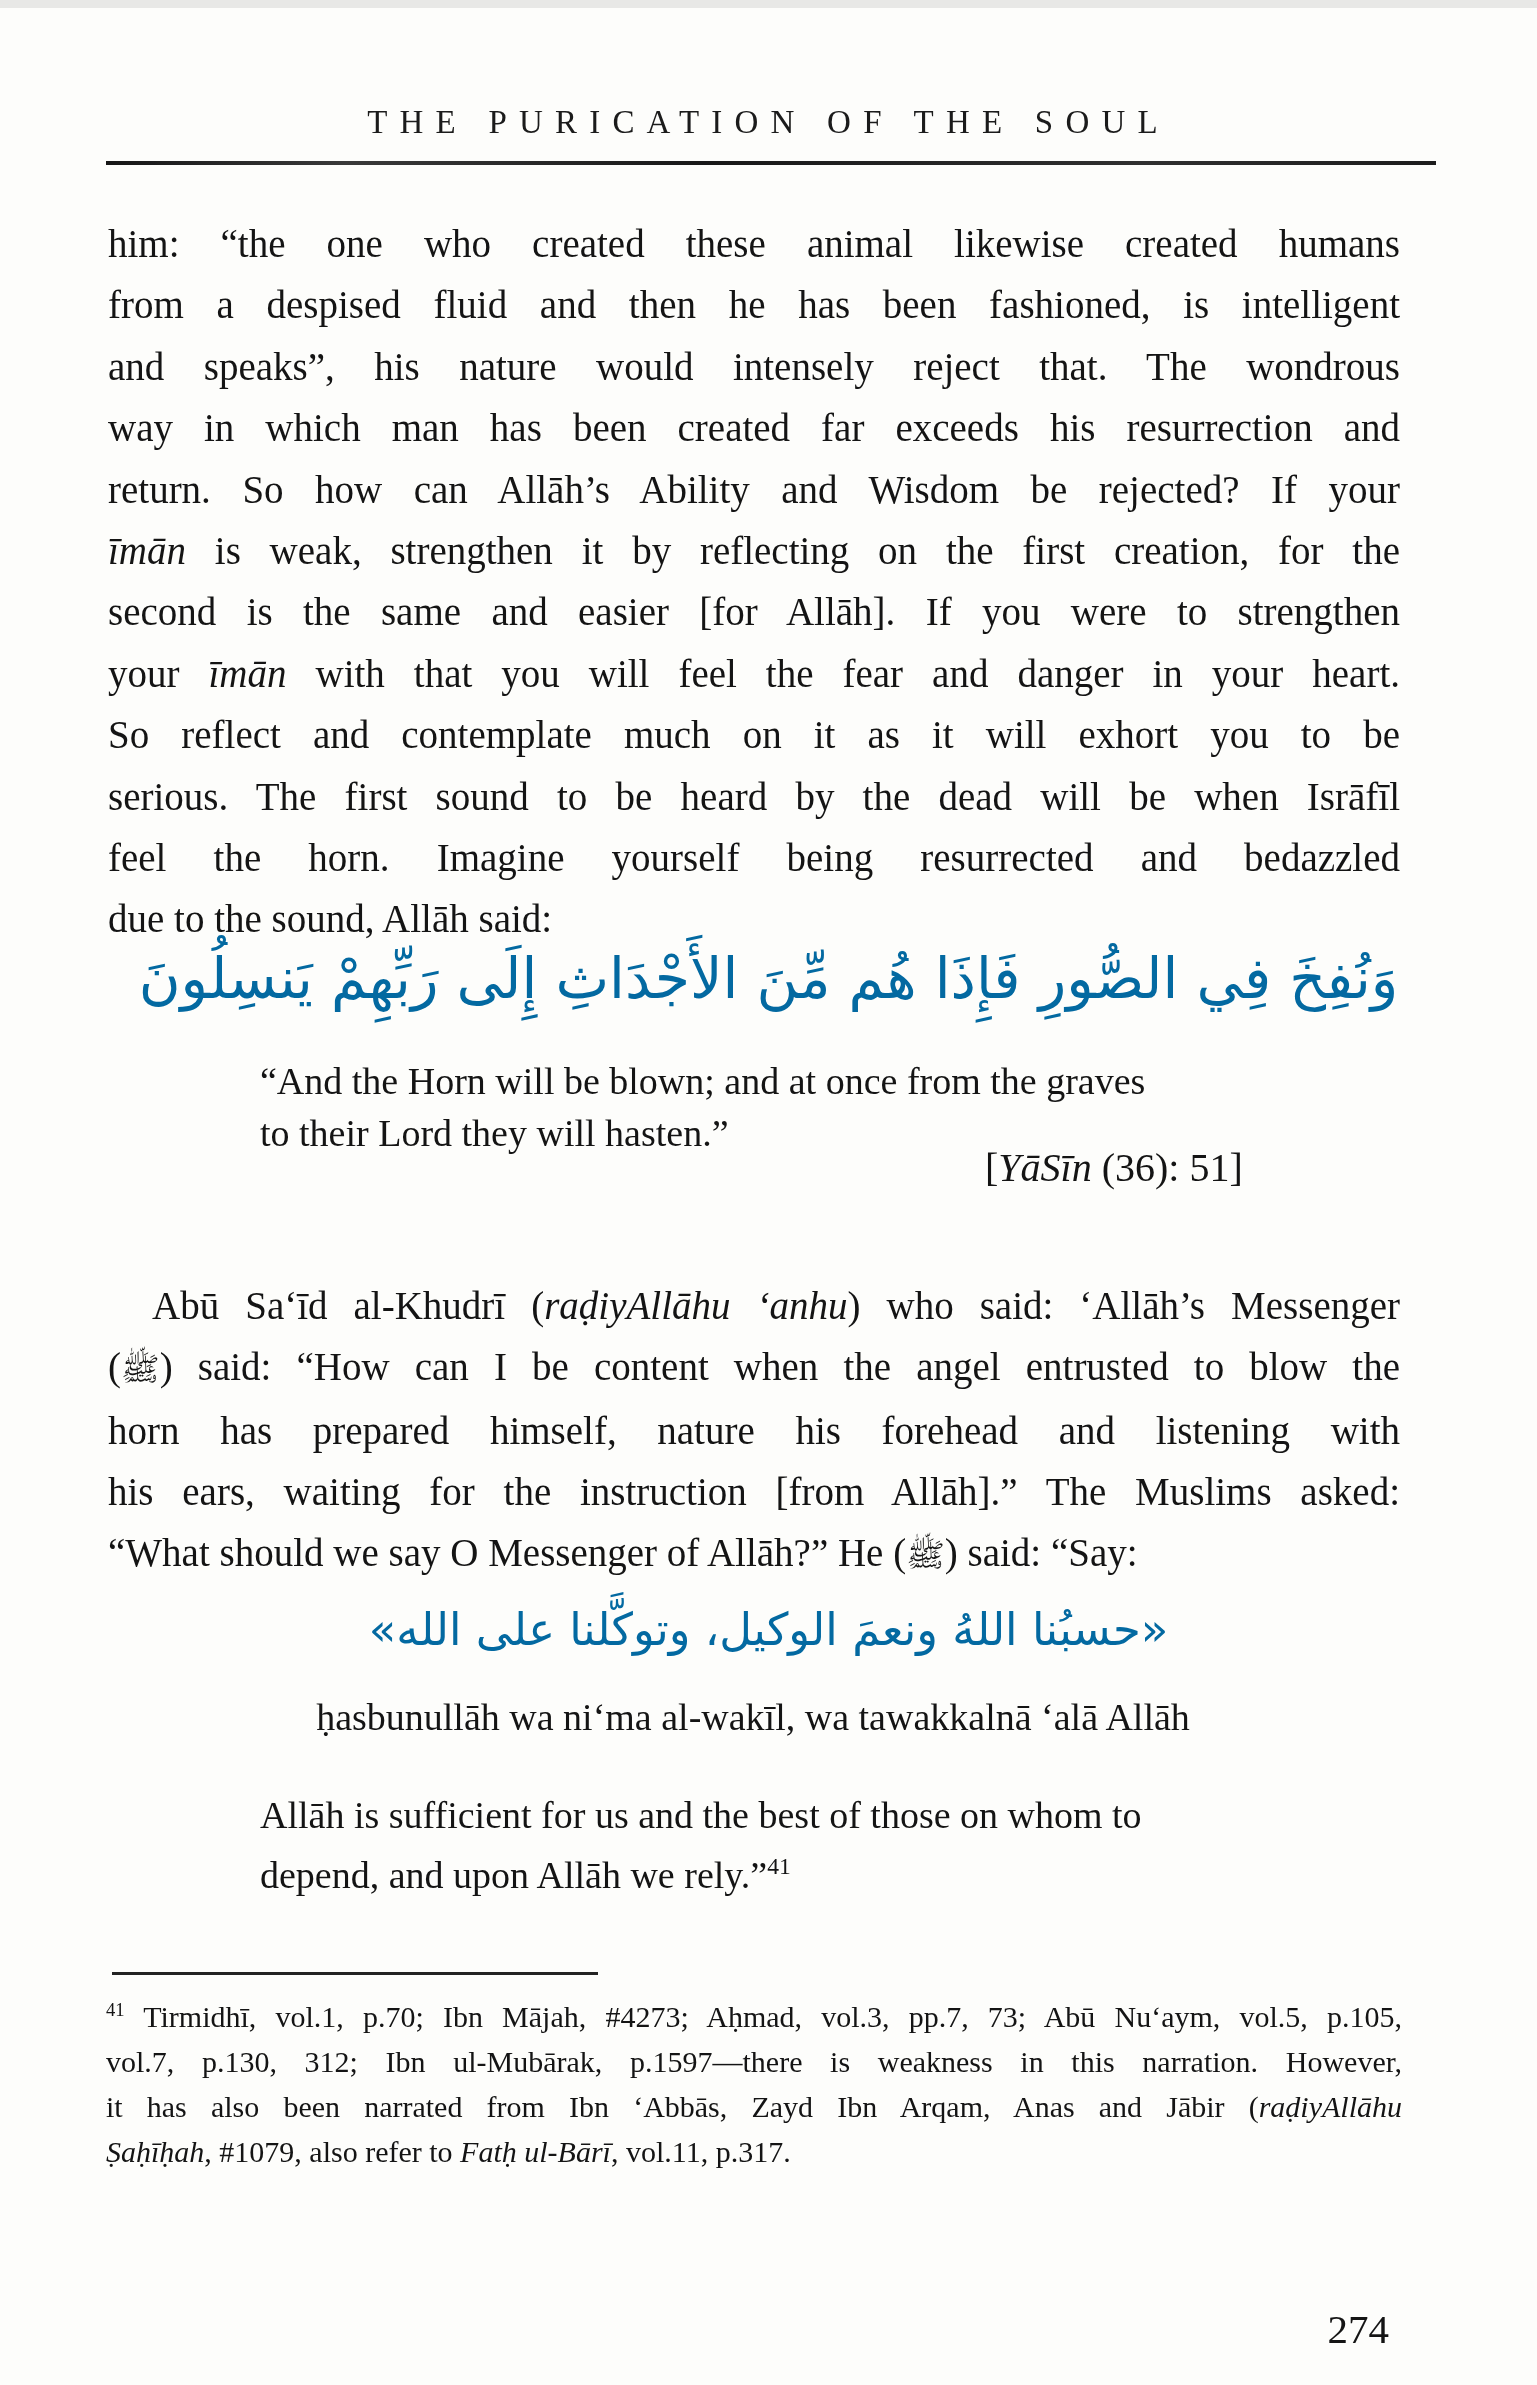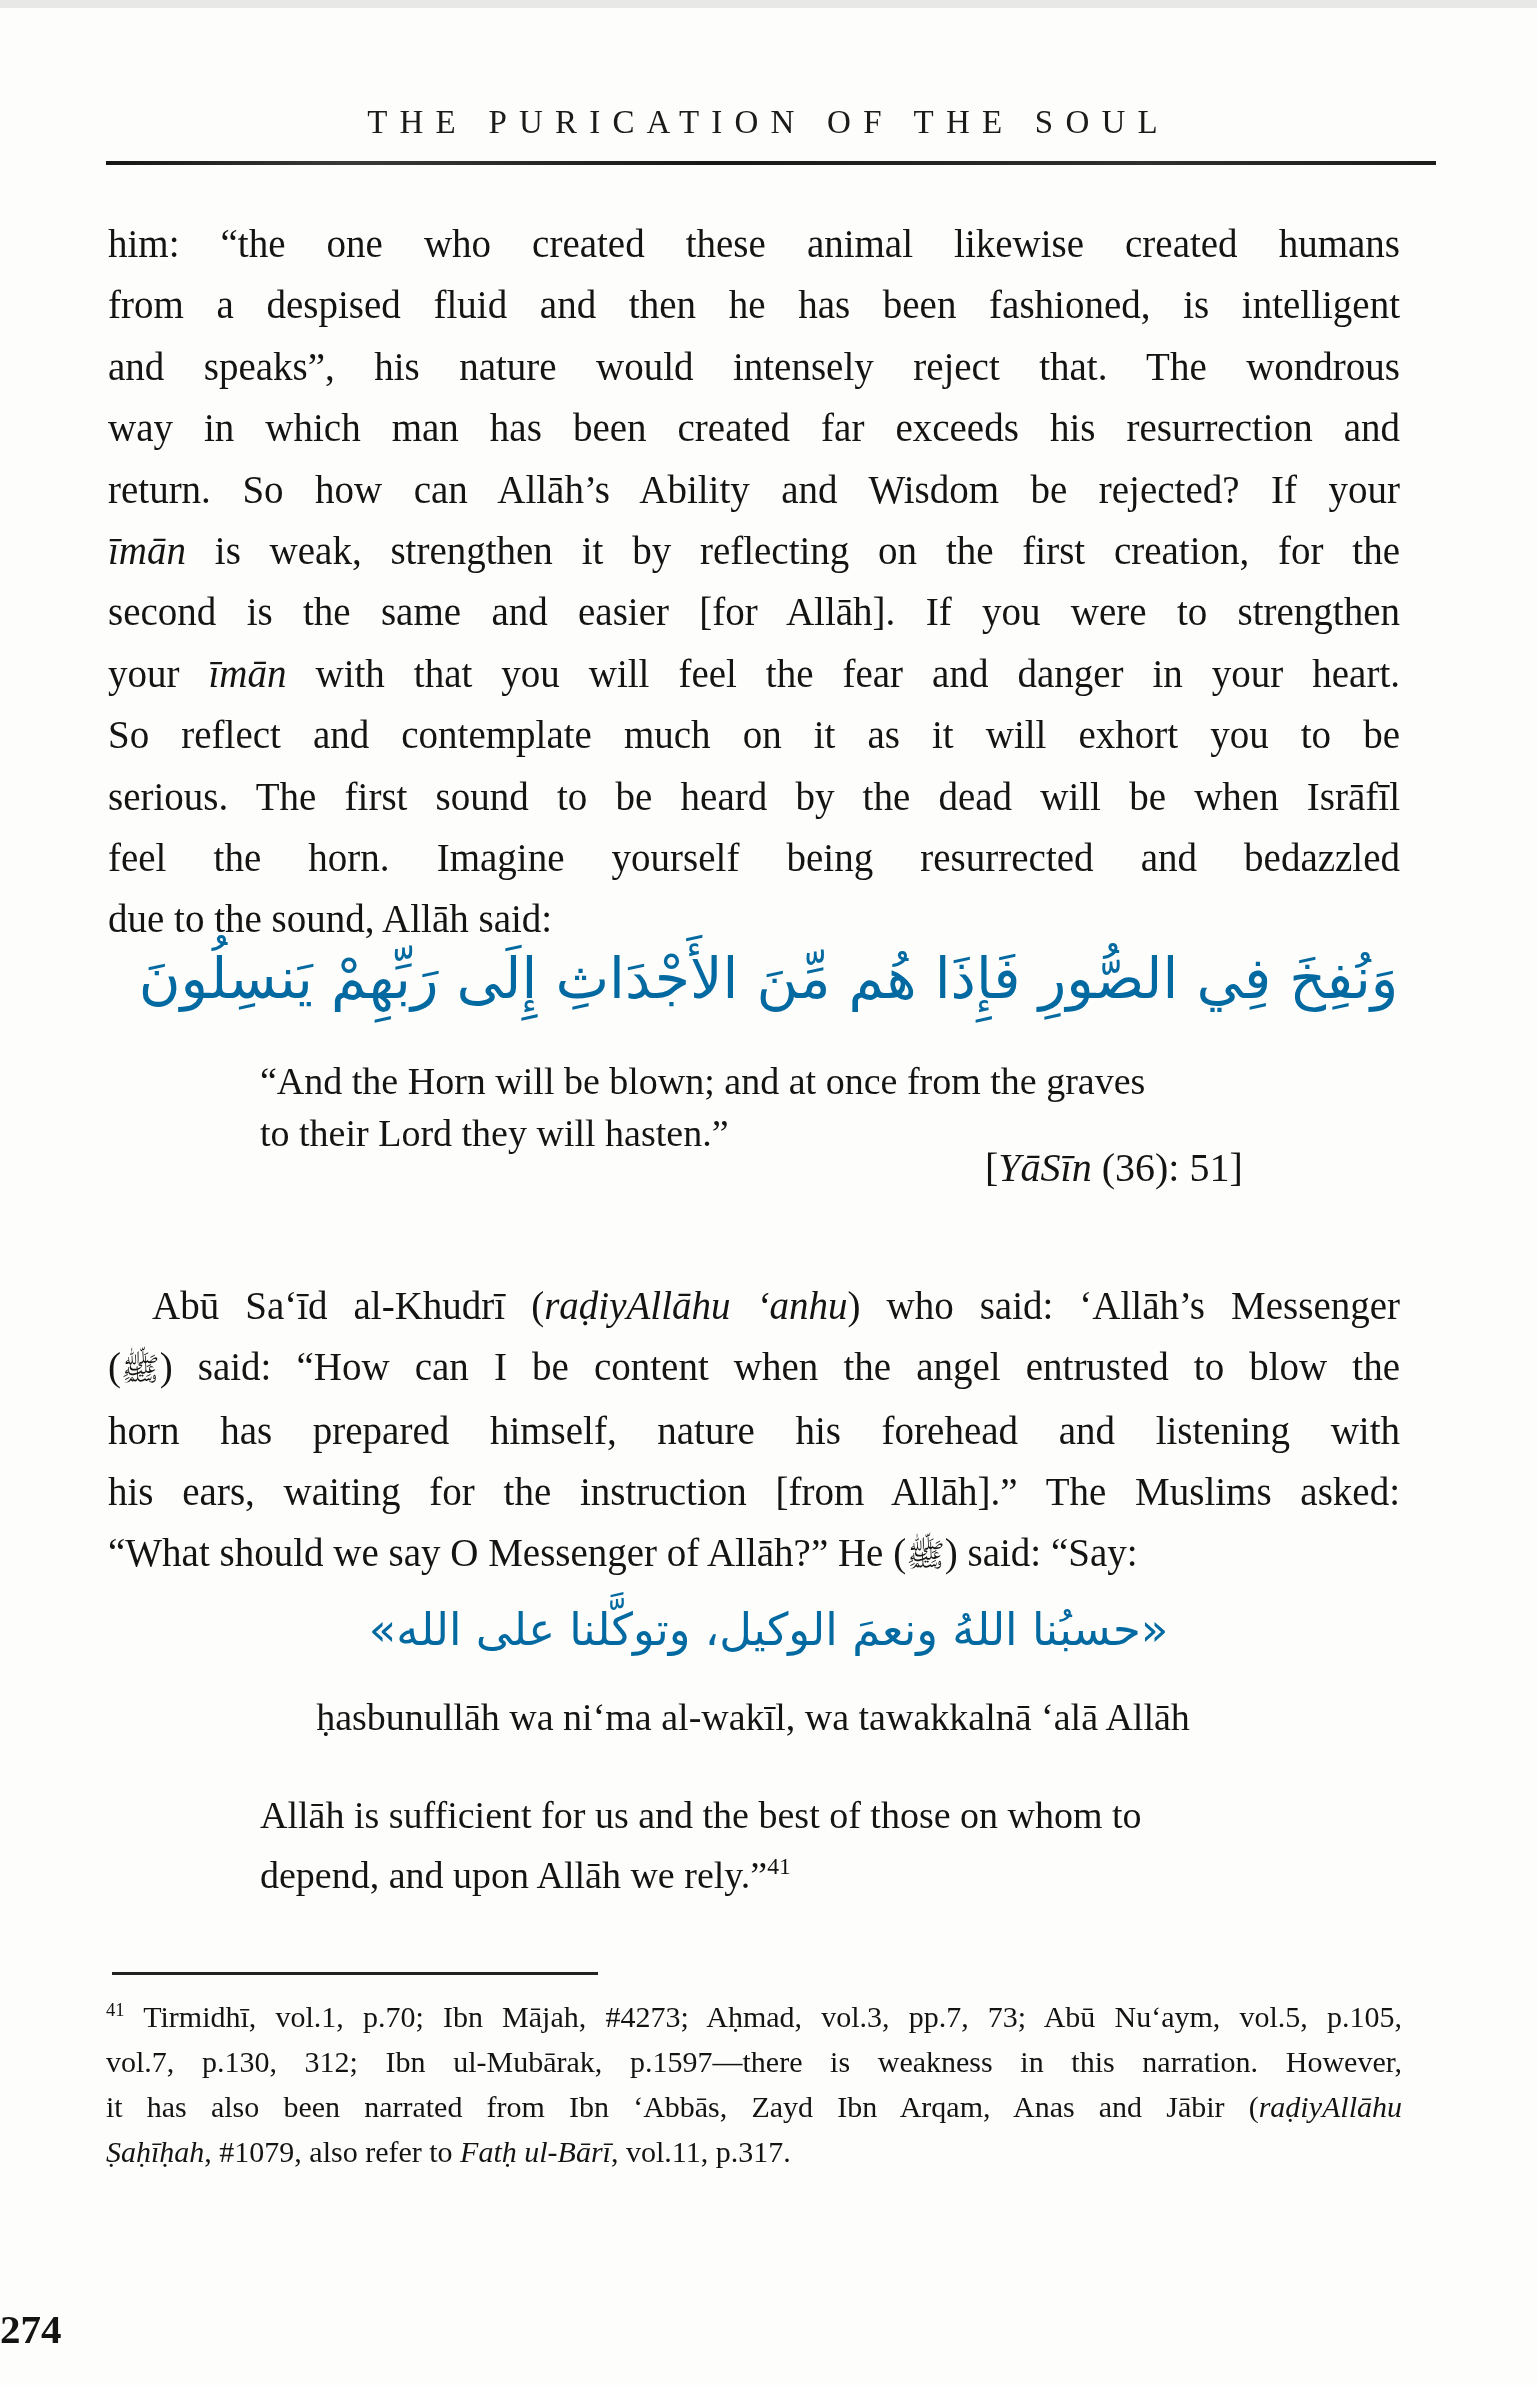--- a/index.html
+++ b/index.html
@@ -65,22 +65,22 @@
   }
   
   .fn-rule{left:112px;top:1964px;width:486px;height:3px;background:#232323;}
   .footnote{
     left:106px;top:1986px;width:1296px;
     font-size:30px;line-height:45px;
   }
   sup{font-size:62%;line-height:0;vertical-align:super;}
   .page-number{
     left:0;top:2296px;width:1389px;
-    text-align:left;
-    font-size:41px;line-height:50px;font-weight:bold;
+    text-align:right;
+    font-size:41px;line-height:50px;
   }
   i{font-style:italic;}
 </style>
 </head>
 <body>
 
 <div class="page">
 
   <div class="abs running-header">THE PURICATION OF THE SOUL</div>
   <div class="abs header-rule"></div>

